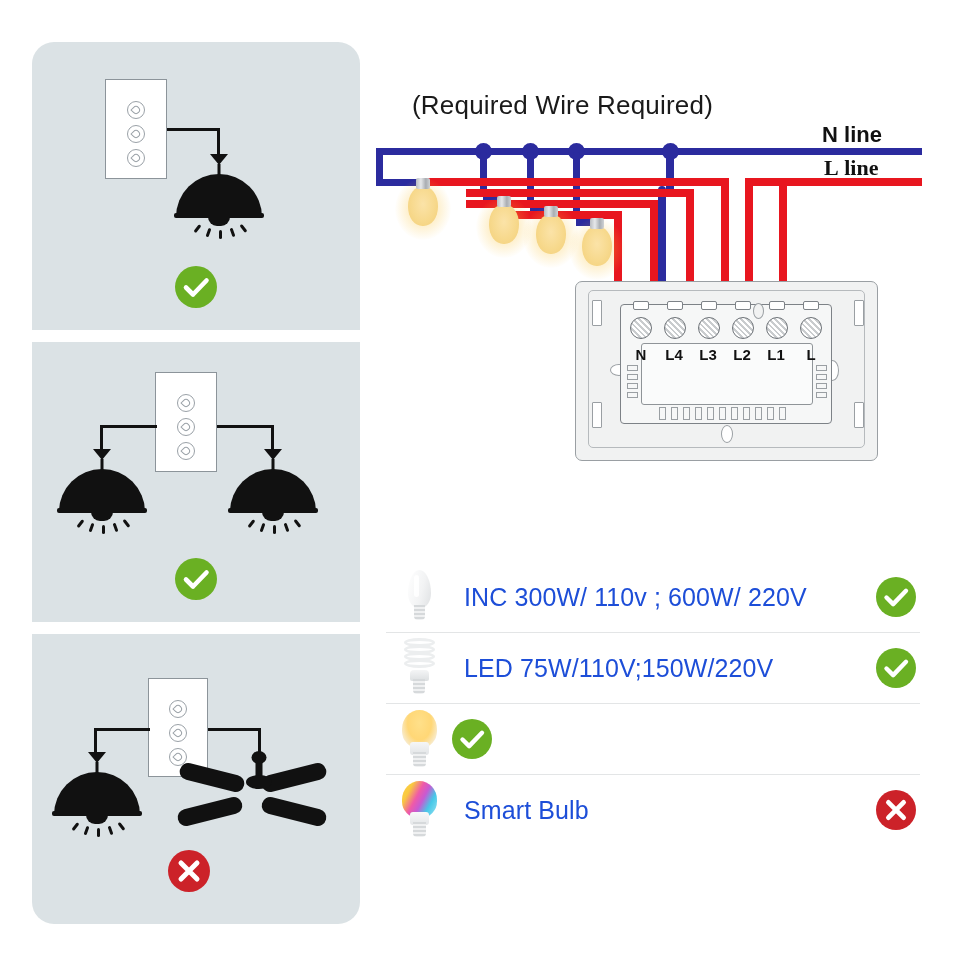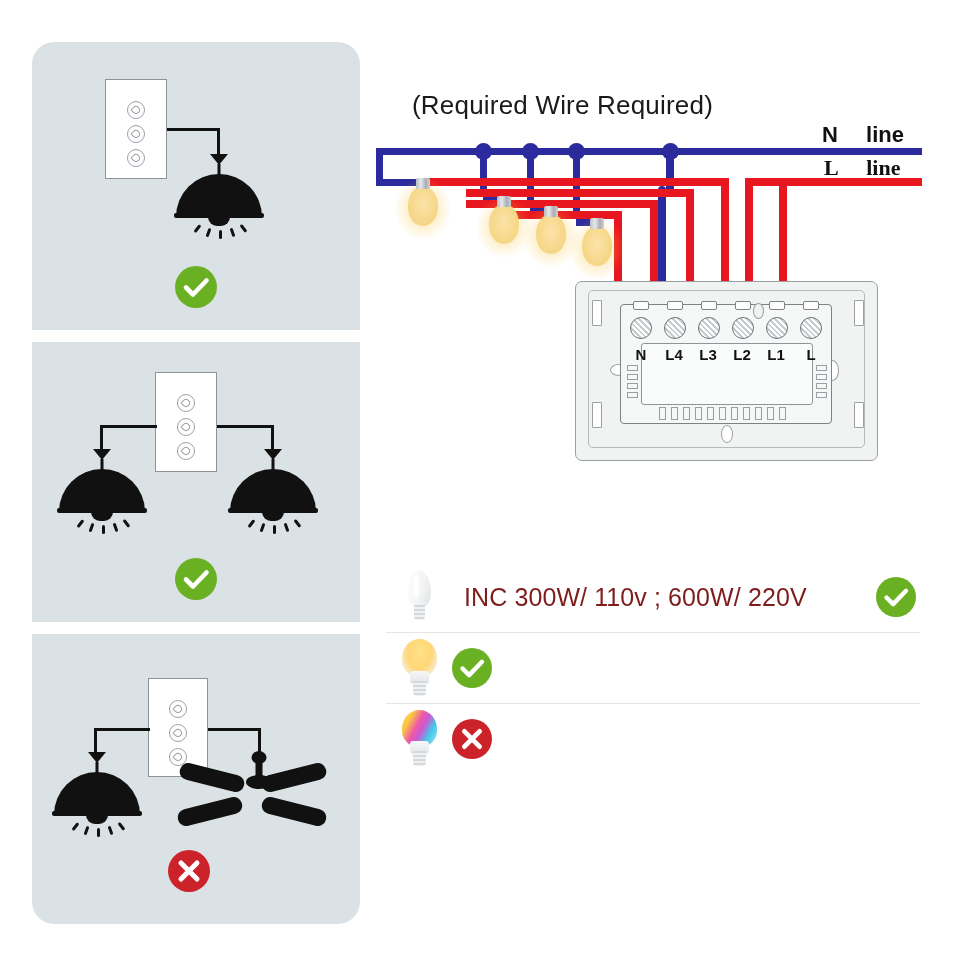--- a/index.html
+++ b/index.html
@@ -49,21 +49,21 @@
 
   
   .badge{position:absolute;width:42px;height:42px;border-radius:50%;}
   .badge svg{width:100%;height:100%;display:block;}
 
   
   .neutral-note{position:absolute;left:412px;top:90px;font-size:26px;color:#1a1a1a;letter-spacing:.2px;}
   .linelabel{position:absolute;font-weight:bold;font-size:22px;color:#111;}
   .lbl-n{left:822px;top:122px;} .lbl-l{left:824px;top:155px;font-family:Liberation Serif, serif;}
   .lbl-n .w,.lbl-l .w{display:inline-block;}
-  .lbl-word{margin-left:22px;}
+  .lbl-word{}
 
   .bw{position:absolute;background:#2b2b9e;}  
   .rw{position:absolute;background:#e8161f;}  
   .dot{position:absolute;width:17px;height:17px;border-radius:50%;background:#2b2b9e;}
 
   .fbulb{position:absolute;width:40px;height:58px;}
   .fbulb .glass{position:absolute;left:5px;top:10px;width:30px;height:40px;
         background:radial-gradient(ellipse at 50% 45%, #fbe3a8 0%, #f7d98d 55%, #f3cf78 100%);
         border-radius:50% 50% 48% 48%;}
   .fbulb .glow{position:absolute;left:-8px;top:2px;width:56px;height:62px;border-radius:50%;
@@ -89,21 +89,21 @@
       box-sizing:border-box;background:#fff;border-radius:1px;}
   .oval{position:absolute;border:1.3px solid #9a9fa3;border-radius:50%;box-sizing:border-box;background:#fff;}
   .term{position:absolute;width:16px;height:9px;border:1.3px solid #7d8287;
       box-sizing:border-box;background:#fff;border-radius:2px;}
 
   
   .complist{position:absolute;left:386px;top:562px;width:534px;}
   .crow{position:relative;height:70px;display:flex;align-items:center;}
   .crow + .crow{border-top:1px solid #e3e5e6;}
   .cicon{width:66px;height:66px;position:relative;flex:0 0 66px;}
-  .ctext{font-size:25px;color:#7f1d1d;margin-left:12px;flex:1;white-space:nowrap;letter-spacing:.1px;}
+  .ctext{font-size:25px;color:#1d4ed8;margin-left:12px;flex:1;white-space:nowrap;letter-spacing:.1px;}
   .cmark{width:40px;height:40px;flex:0 0 40px;margin-right:4px;}
   .cmark svg{width:100%;height:100%;display:block;}
 
   
   .b-candle .g{position:absolute;left:22px;top:6px;width:23px;height:38px;
       background:linear-gradient(105deg,#ffffff,#f2f3f4 58%,#dfe1e3);
       border-radius:50% 50% 44% 44%/62% 62% 38% 38%;}
   .b-candle .g::before{content:"";position:absolute;left:6px;top:5px;width:5px;height:22px;
       background:rgba(255,255,255,.9);border-radius:4px;}
   .b-candle .s{position:absolute;left:28px;top:41px;width:11px;height:15px;
@@ -401,20 +401,39 @@
       </div>
       <div class="ctext">INC 300W/ 110v ; 600W/ 220V</div>
       <div class="cmark">
         <svg viewBox="0 0 42 42">
             <circle cx="21" cy="21" r="21" fill="#6ab023"></circle>
           <path d="M11 21.5 L18 28.5 L31.5 14.5" fill="none" stroke="#fff" stroke-width="4.6" stroke-linecap="round" stroke-linejoin="round"></path>
           </svg>
       </div>
     </div>
 
+    <div class="crow">
+      <div class="cicon b-spiral">
+        <div class="sp">
+          <i style="top:0px;"></i>
+            <i style="top:7px;"></i>
+            <i style="top:14px;"></i>
+            <i style="top:21px;"></i>
+        </div>
+        <div class="nk"></div>
+          <div class="s"></div>
+      </div>
+      <div class="ctext">LED 75W/110V;150W/220V</div>
+      <div class="cmark">
+        <svg viewBox="0 0 42 42">
+            <circle cx="21" cy="21" r="21" fill="#6ab023"></circle>
+          <path d="M11 21.5 L18 28.5 L31.5 14.5" fill="none" stroke="#fff" stroke-width="4.6" stroke-linecap="round" stroke-linejoin="round"></path>
+          </svg>
+      </div>
+    </div>
 
     <div class="crow">
       <div class="cicon b-warm">
         <div class="g"></div>
           <div class="nk"></div>
           <div class="s"></div>
       </div>
       <div class="cmark">
         <svg viewBox="0 0 42 42">
             <circle cx="21" cy="21" r="21" fill="#6ab023"></circle>
@@ -422,20 +441,21 @@
           </svg>
       </div>
     </div>
 
     <div class="crow">
       <div class="cicon b-smart">
         <div class="g"></div>
           <div class="nk"></div>
           <div class="s"></div>
       </div>
+      <div class="ctext">Smart Bulb</div>
       <div class="cmark">
         <svg viewBox="0 0 42 42">
             <circle cx="21" cy="21" r="21" fill="#cc2229"></circle>
           <path d="M13 13 L29 29 M29 13 L13 29" fill="none" stroke="#fff" stroke-width="5" stroke-linecap="round"></path>
           </svg>
       </div>
     </div>
   </div>
 
 </div>

